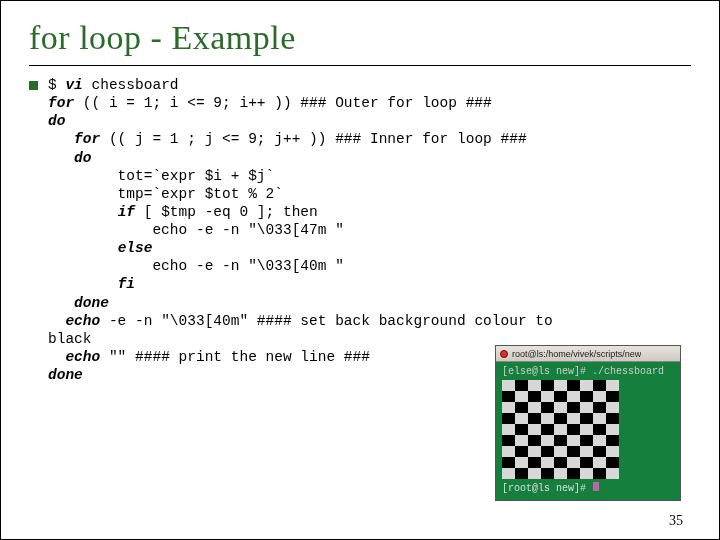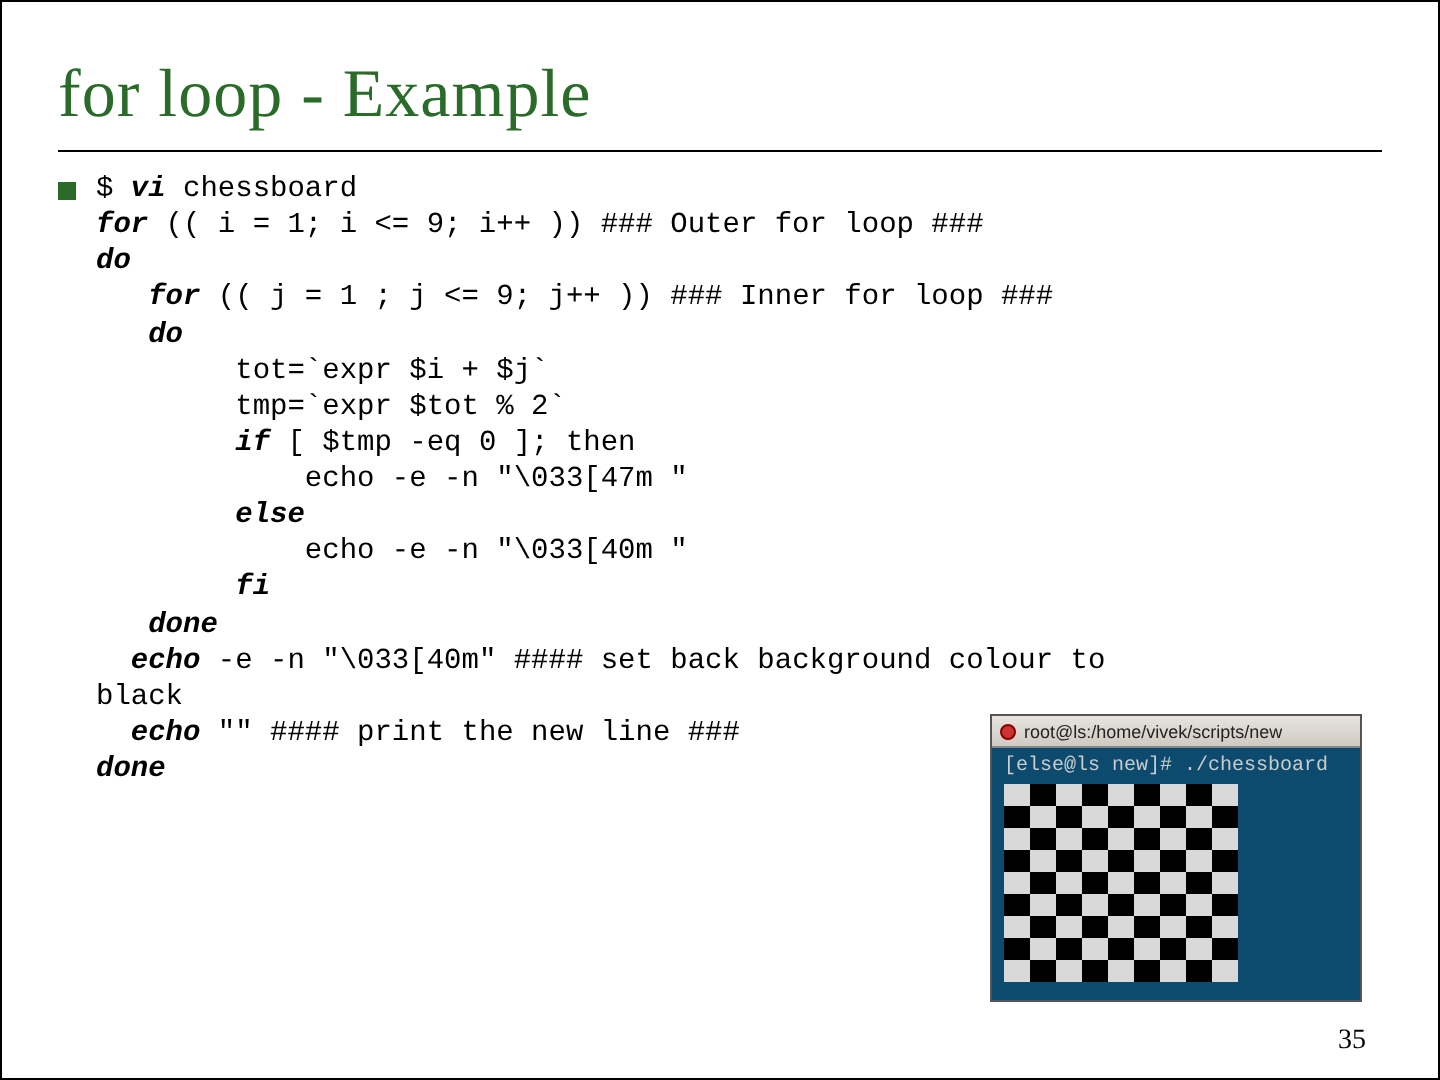--- a/index.html
+++ b/index.html
@@ -8,21 +8,21 @@
     height: 540px;
     background: #fff;
     font-family: "Times New Roman", serif;
     position: relative;
     overflow: hidden;
   }
   .slide {
     width: 720px;
     height: 540px;
     border: 1px solid #000;
-    padding: 28px 28px 0 28px;
+    padding: 18px 28px 0 28px;
     position: relative;
   }
   .title {
     color: #2a6b2a;
     font-size: 34px;
     font-weight: normal;
     border-bottom: 1px solid #000;
     padding-bottom: 8px;
     margin-bottom: 10px;
     letter-spacing: 0.5px;
@@ -54,21 +54,21 @@
     font-size: 14px;
     font-family: "Times New Roman", serif;
     color: #000;
   }
   
   .term {
     position: absolute;
     right: 38px;
     bottom: 38px;
     width: 186px;
-    background: #0c4a6e;
+    background: #15803d;
     font-family: "Courier New", monospace;
     font-size: 10px;
     color: #ddd;
     border: 1px solid #555;
   }
   .term-titlebar {
     background: linear-gradient(#e7e4df, #cfcac2);
     color: #333;
     height: 16px;
     display: flex;
@@ -217,17 +217,18 @@
           <div class="w"></div>
           <div class="k"></div>
           <div class="w"></div>
           <div class="k"></div>
           <div class="w"></div>
           <div class="k"></div>
           <div class="w"></div>
           <div class="k"></div>
           <div class="w"></div>
         </div>
+      <div class="term-prompt"><span>[root@ls new]# </span><span class="term-cursor"></span></div>
     </div>
   </div>
 
   <div class="page-num">35</div>
 </div>
 
 </body></html>

